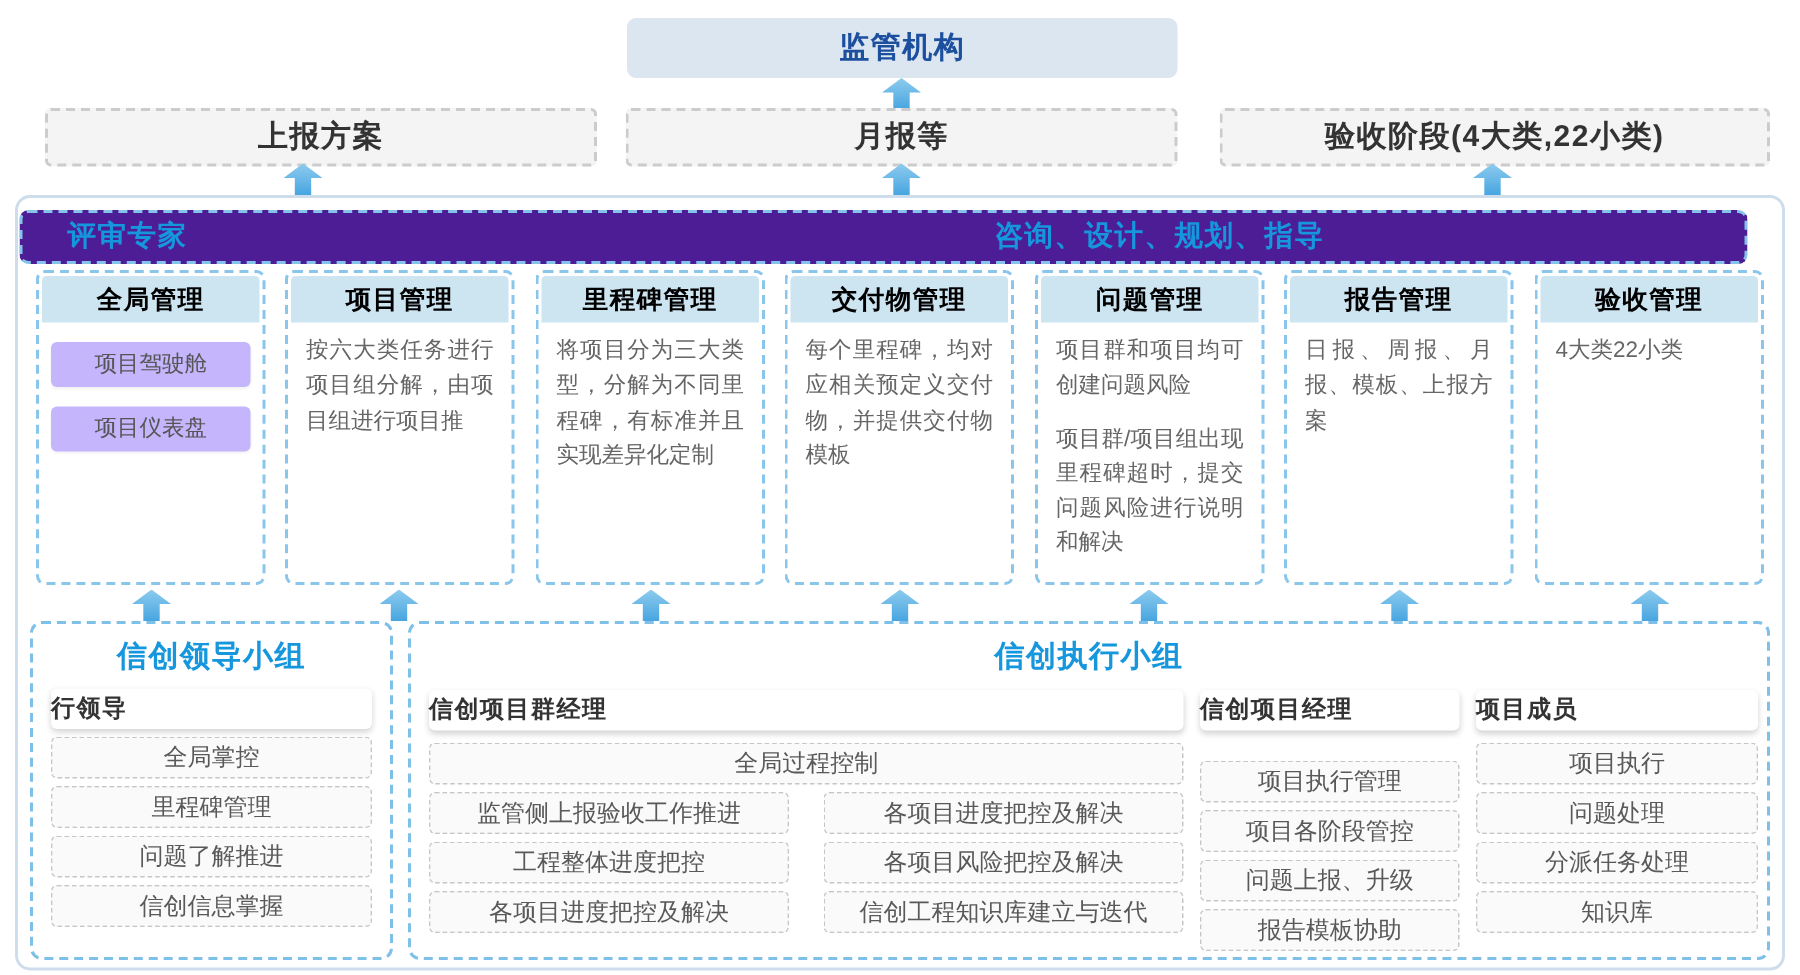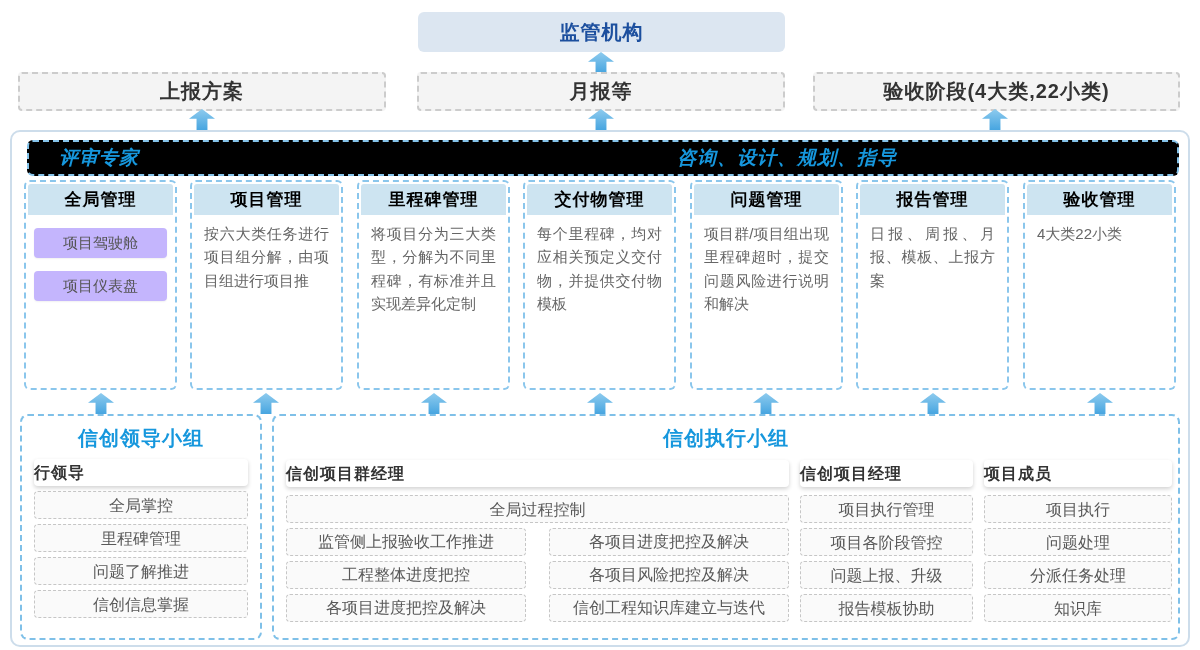--- a/index.html
+++ b/index.html
@@ -26,22 +26,22 @@
     background:linear-gradient(180deg,#8ecbee 0%,#47a5e0 100%);
     -webkit-clip-path:polygon(50% 0%,100% 46%,71% 46%,71% 100%,29% 100%,29% 46%,0% 46%);
     clip-path:polygon(50% 0%,100% 46%,71% 46%,71% 100%,29% 100%,29% 46%,0% 46%);
   }
   
   .main-panel{
     position:absolute;left:10px;top:130px;width:1176px;height:513px;
     background:#ffffff;border:2px solid #cdddeb;border-radius:10px;
   }
   .expert-bar{
-    position:absolute;left:27px;top:140px;width:1148px;height:32px;
-    border:2px dashed #85c3ea;border-radius:6px;background:#000000;font-style:italic;
+    position:absolute;left:13px;top:140px;width:1148px;height:32px;
+    border:2px dashed #85c3ea;border-radius:6px;background:#4c1d95;
   }
   .expert-label{
     position:absolute;left:30px;top:0;height:32px;line-height:32px;
     color:#1697dd;font-size:19px;font-weight:bold;letter-spacing:1px;
   }
   .guidance-label{
     position:absolute;left:648px;top:0;height:32px;line-height:32px;
     color:#1697dd;font-size:19px;font-weight:bold;letter-spacing:1px;
   }
   
@@ -80,37 +80,37 @@
     height:28px;line-height:28px;box-sizing:border-box;
     border:1px dashed #c6c6c6;border-radius:4px;background:#fafafa;
     text-align:center;color:#595959;font-size:16px;
   }
   .lead-inner{padding:0 12px;}
   .lead-inner .item{margin-top:5px;}
   .lead-inner .role-box{margin-top:1px;}
   .exec-cols{display:flex;padding:1px 10px 0 12px;gap:11px;}
   .exec-col{display:flex;flex-direction:column;}
   .exec-col .item{margin-top:5px;}
-  .exec-col .duo{display:flex;gap:23px;font-family:Liberation Mono, monospace;}
+  .exec-col .duo{display:flex;gap:23px;}
   .exec-col .duo .item{flex:1;}
   .exec-col.pgm{flex:0 0 503px;}
   .exec-col.pm{flex:0 0 173px;}
   .exec-col.member{flex:0 0 188px;}
   .stack-gap{margin-top:8px;}
 </style>
 </head>
 <body>
 
 <div class="stage">
 
   <div class="regulator">监管机构</div>
 
   <div class="arrow" style="left:588px;top:52px;"></div>
 
-  <div class="channel" style="left:18px;width:364px;">上报方案</div>
+  <div class="channel" style="left:30px;width:364px;">上报方案</div>
   <div class="channel" style="left:417px;width:364px;">月报等</div>
   <div class="channel" style="left:813px;width:363px;">验收阶段(4大类,22小类)</div>
 
   <div class="arrow" style="left:189px;top:109px;"></div>
   <div class="arrow" style="left:588px;top:109px;"></div>
   <div class="arrow" style="left:982px;top:109px;"></div>
 
   <div class="main-panel"></div>
 
   <div class="expert-bar">
@@ -141,20 +141,21 @@
   <div class="col" style="left:523px;">
     <div class="col-head">交付物管理</div>
     <div class="col-body">
         <p>每个里程碑，均对应相关预定义交付物，并提供交付物模板</p>
       </div>
   </div>
 
   <div class="col" style="left:690px;">
     <div class="col-head">问题管理</div>
     <div class="col-body">
+      <p>项目群和项目均可创建问题风险</p>
       <p>项目群/项目组出现里程碑超时，提交问题风险进行说明和解决</p>
     </div>
   </div>
 
   <div class="col" style="left:856px;">
     <div class="col-head">报告管理</div>
     <div class="col-body">
         <p>日报、周报、月报、模板、上报方案</p>
       </div>
   </div>
@@ -199,21 +200,21 @@
           <div class="item">工程整体进度把控</div>
           <div class="item">各项目风险把控及解决</div>
         </div>
         <div class="duo">
           <div class="item">各项目进度把控及解决</div>
           <div class="item">信创工程知识库建立与迭代</div>
         </div>
       </div>
       <div class="exec-col pm">
         <div class="role-box">信创项目经理</div>
-        <div class="item stack-gap" style="margin-top:8px;">项目执行管理</div>
+        <div class="item stack-gap" style="margin-top:20px;">项目执行管理</div>
         <div class="item">项目各阶段管控</div>
         <div class="item">问题上报、升级</div>
         <div class="item">报告模板协助</div>
       </div>
       <div class="exec-col member">
         <div class="role-box">项目成员</div>
         <div class="item stack-gap" style="margin-top:8px;">项目执行</div>
         <div class="item">问题处理</div>
         <div class="item">分派任务处理</div>
         <div class="item">知识库</div>

